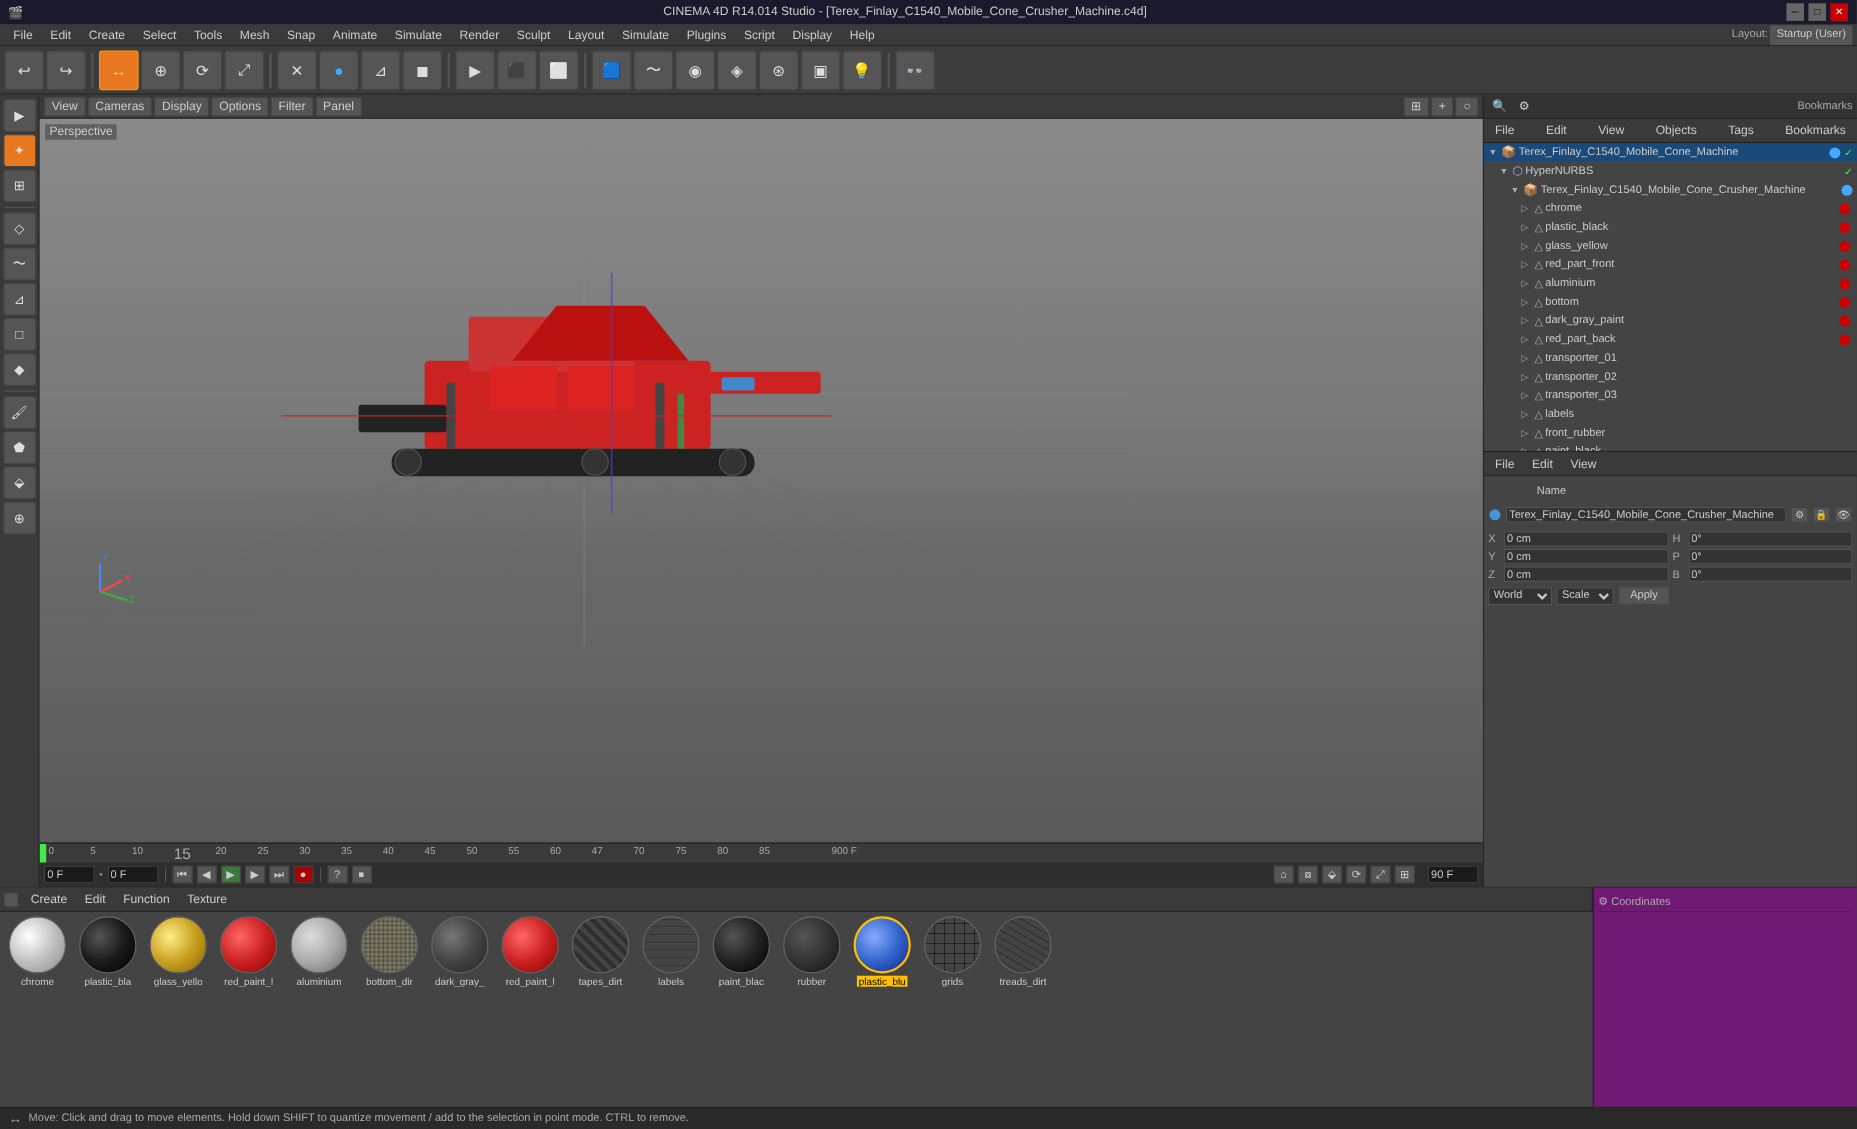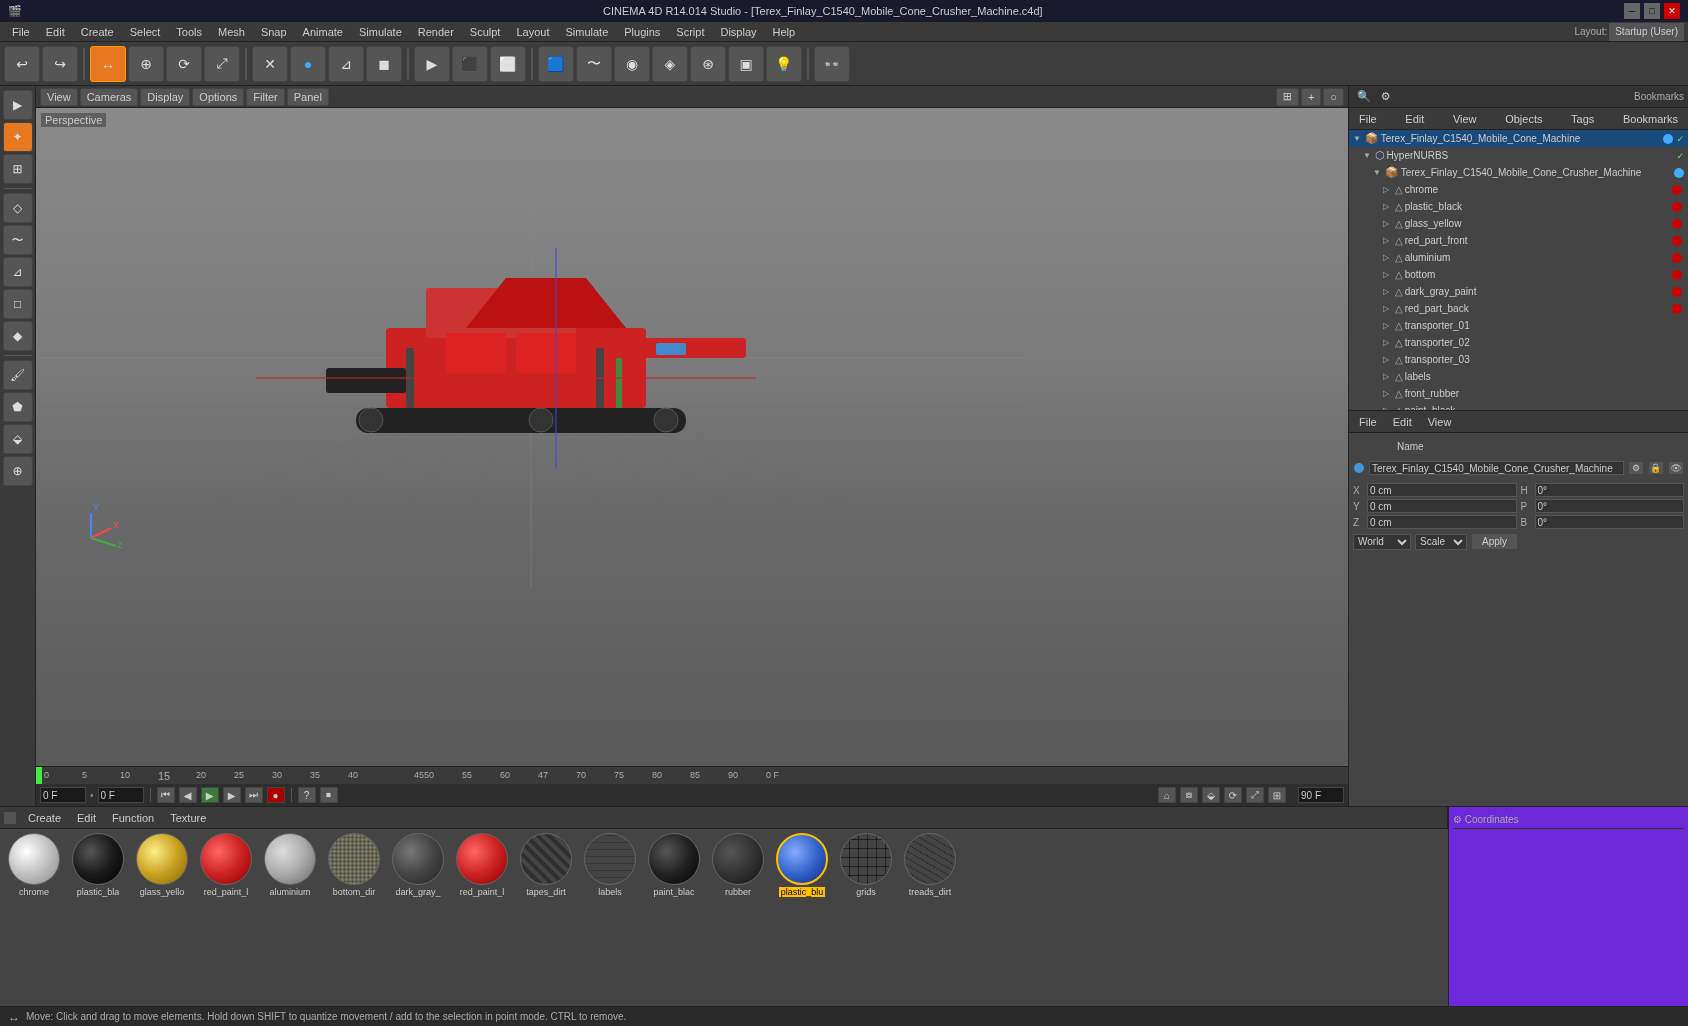--- a/index.html
+++ b/index.html
@@ -276,36 +276,36 @@
       </svg>
       <div class="persp-label">Perspective</div>
     </div>
 
     <div id="timeline-ruler" style="height:18px;background:#3a3a3a;display:flex;align-items:center;padding:0 0;font-size:9px;color:#aaa;overflow:hidden;position:relative;border-top:1px solid #222;">
       <div style="position:absolute;left:0;top:0;width:6px;height:18px;background:#4f4;opacity:0.9;"></div>
       <div style="display:flex;width:100%;padding-left:8px;gap:0;">
         <span style="width:38px;text-align:left;font-size:9px;">0</span>
         <span style="width:38px;text-align:left;font-size:9px;">5</span>
         <span style="width:38px;text-align:left;font-size:9px;">10</span>
-        <span style="width:38px;text-align:left;font-size:11px;">15</span>
+        <span style="width:38px;text-align:left;font-size:14px;">15</span>
         <span style="width:38px;text-align:left;font-size:9px;">20</span>
         <span style="width:38px;text-align:left;font-size:9px;">25</span>
         <span style="width:38px;text-align:left;font-size:9px;">30</span>
         <span style="width:38px;text-align:left;font-size:9px;">35</span>
         <span style="width:38px;text-align:left;font-size:9px;">40</span>
-        <span style="width:38px;text-align:right;font-size:9px;">45</span>
+        <span style="width:38px;text-align:left;font-size:9px;">45</span>
         <span style="width:38px;text-align:left;font-size:9px;">50</span>
         <span style="width:38px;text-align:left;font-size:9px;">55</span>
         <span style="width:38px;text-align:left;font-size:9px;">60</span>
         <span style="width:38px;text-align:left;font-size:9px;">47</span>
         <span style="width:38px;text-align:left;font-size:9px;">70</span>
         <span style="width:38px;text-align:left;font-size:9px;">75</span>
         <span style="width:38px;text-align:left;font-size:9px;">80</span>
         <span style="width:38px;text-align:left;font-size:9px;">85</span>
-        <span style="width:38px;text-align:left;font-size:9px;">90</span>
+        <span style="width:38px;text-align:right;font-size:9px;">90</span>
         <span style="width:38px;font-size:9px;">0 F</span>
       </div>
     </div>
 
     <div id="timeline-controls" style="height:22px;background:#2e2e2e;display:flex;align-items:center;padding:0 4px;gap:4px;">
       <input class="tc-input" type="text" value="0 F" style="width: 46px;">
       <span style="color:#888;font-size:10px;">•</span>
       <input class="tc-input" type="text" value="0 F" style="width: 46px;">
       <div class="tc-sep"></div>
       <button class="tc-btn">⏮</button>
@@ -626,21 +626,21 @@
         <span class="mat-label">grids</span>
       </div>
 
       <div class="mat-item" style="margin-top:0px;">
         <div class="mat-sphere" style="background:radial-gradient(circle at 35% 35%, #999, #666, #333);background-image:repeating-linear-gradient(30deg,transparent,transparent 5px,rgba(0,0,0,0.3) 5px,rgba(0,0,0,0.3) 6px);"></div>
         <span class="mat-label">treads_dirt</span>
       </div>
     </div>
   </div>
 
-  <div id="coord-panel-bottom" style="width:240px;background:#6d28d9;border-left:1px solid #222;padding:4px;font-size:10px;">
+  <div id="coord-panel-bottom" style="width:240px;background:#701a75;border-left:1px solid #222;padding:4px;font-size:10px;">
     <div style="height:18px;display:flex;align-items:center;font-size:10px;color:#aaa;margin-bottom:4px;border-bottom:1px solid #333;">
       <span>⚙ Coordinates</span>
     </div>
 
   </div>
 
 </div>
 
 <div id="status-bar" style="height:20px;background:#2a2a2a;display:flex;align-items:center;padding:0 8px;font-size:10px;color:#aaa;border-top:1px solid #222;position:fixed;bottom:0;left:0;right:0;">
   <span style="margin-right:6px;font-size:12px;">↔</span>

